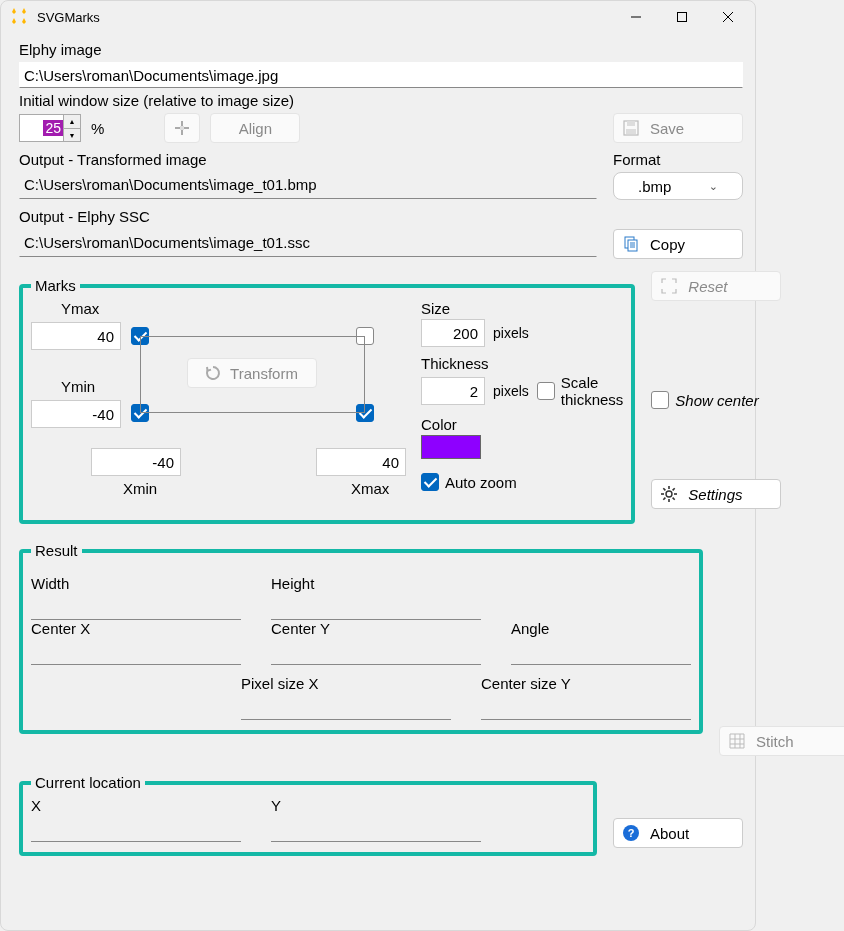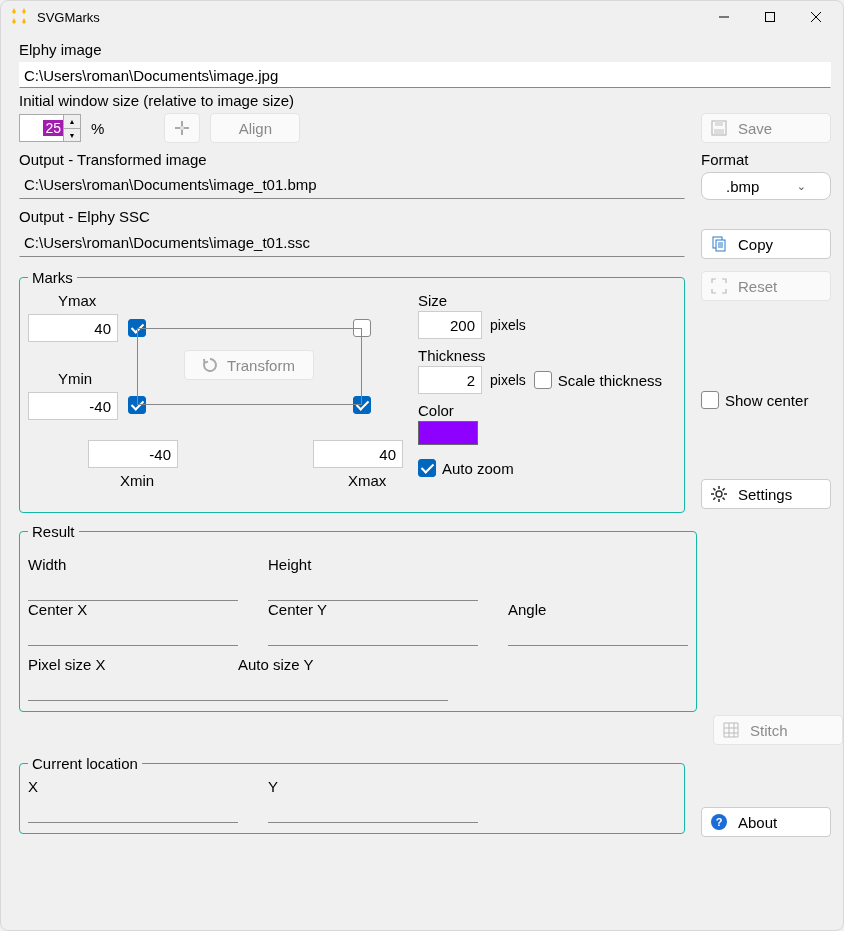--- a/index.html
+++ b/index.html
@@ -6,21 +6,21 @@
   body {
     margin: 0;
     font-family: "Segoe UI", Arial, sans-serif;
     font-size: 14px;
     background: #f0f0f0;
     color: #000;
     width: 844px;
     height: 931px;
     overflow: hidden;
   }
-  .window { width: 844px; height: 931px; background: #f0f0f0; border-radius: 8px; border: 1px solid #d8d8d8; display: flex; flex-direction: column; }
+  .window { width: 756px; height: 931px; background: #f0f0f0; border-radius: 8px; border: 1px solid #d8d8d8; display: flex; flex-direction: column; }
   .titlebar { height: 32px; display: flex; align-items: center; padding: 0 4px 0 8px;}
   .logo { width: 20px; height: 20px; position: relative; margin-right: 8px; }
   .title { font-size: 13px; flex: 0 0 auto; }
   .tspacer { flex: 1; }
   .tbtn { width: 46px; height: 32px; display: flex; align-items: center; justify-content: center; }
   .tbtn svg { width: 12px; height: 12px; }
 
   .body { flex: 1; padding: 6px 12px 12px 18px; display: flex; flex-direction: column; gap: 2px; }
 
   .row { display: flex; align-items: center; gap: 8px; }
@@ -60,21 +60,21 @@
   .btn.disabled { color: #8a8a8a; background: #fafafa; border-color:#e4e4e4;}
   .btn .icon-slot { width: 18px; height: 18px; display: flex; align-items: center; justify-content: center; }
   .btn.wide { width: 100%; }
 
   .select {
     width: 100%; height: 28px; background: #fff; border: 1px solid #ccc; border-radius: 8px;
     display: flex; align-items: center; padding: 0 24px; font-size: 15px; justify-content: space-between;
   }
 
   fieldset.group {
-    border: 1px solid #14b8a6; border-radius: 4px; margin: 8px 0 0 0; padding: 6px 8px 10px 8px;
+    border: 4px solid #14b8a6; border-radius: 4px; margin: 16px 0 0 0; padding: 6px 8px 10px 8px;
   }
   fieldset.group legend { font-size: 15px; padding: 0 4px; }
 
   .checkbox { width: 18px; height: 18px; border: 1px solid #888; border-radius: 3px; background: #fff; display:inline-flex;align-items:center;justify-content:center;flex-shrink:0;}
   .checkbox.checked { background: #0067c0; border-color: #0067c0; }
   .checkbox.checked::after { content:""; width:5px;height:10px;border:solid #fff;border-width:0 2px 2px 0; transform:translateY(-1px) rotate(45deg);}
   .cb-row { display:flex; align-items:center; gap:6px; font-size:15px;}
   .marks-lbl { font-size:15px; }
   .marks-row { display:flex; align-items:center; gap:8px; margin-top:2px;}
 
@@ -271,21 +271,21 @@
                 <div class="color-swatch"></div>
               </div>
               <div class="cb-row" style="margin-top:14px;">
                 <span class="checkbox checked"></span>
                 <span>Auto zoom</span>
               </div>
             </div>
           </div>
         </fieldset>
       </div>
-      <div class="col-side" style="display:flex;flex-direction:column;gap:10px;padding-top:10px;">
+      <div class="col-side" style="display:flex;flex-direction:column;gap:10px;padding-top:10px;font-style:italic;">
         <div class="btn wide disabled">
           <span class="icon-slot">
             <svg viewBox="0 0 18 18">
                 <path d="M2 6 V2 H6 M12 2 H16 V6 M16 12 V16 H12 M6 16 H2 V12" fill="none" stroke="#bbb" stroke-width="1.2"></path>
               </svg>
           </span>
           <span>Reset</span>
         </div>
         <div style="height:70px;"></div>
         <div class="cb-row">
@@ -335,27 +335,27 @@
             </div>
             <div style="width:210px;">
               <div class="marks-lbl">Center Y</div>
               <div class="result-field"></div>
             </div>
             <div style="width:180px;">
               <div class="marks-lbl">Angle</div>
               <div class="result-field"></div>
             </div>
           </div>
-          <div style="display:flex;margin-top:10px;">
+          <div style="display:flex;gap:30px;margin-top:10px;justify-content:flex-end;">
             <div style="width:210px;">
               <div class="marks-lbl">Pixel size X</div>
               <div class="result-field"></div>
             </div>
             <div style="width:210px;">
-              <div class="marks-lbl">Auto size Y</div>
+              <div class="marks-lbl">Center size Y</div>
               <div class="result-field"></div>
             </div>
           </div>
         </fieldset>
       </div>
       <div class="col-side" style="display:flex;flex-direction:column;justify-content:flex-end;height:230px;">
         <div class="btn wide disabled">
           <span class="icon-slot">
             <svg viewBox="0 0 18 18">
                 <g stroke="#bbb" stroke-width="1">

